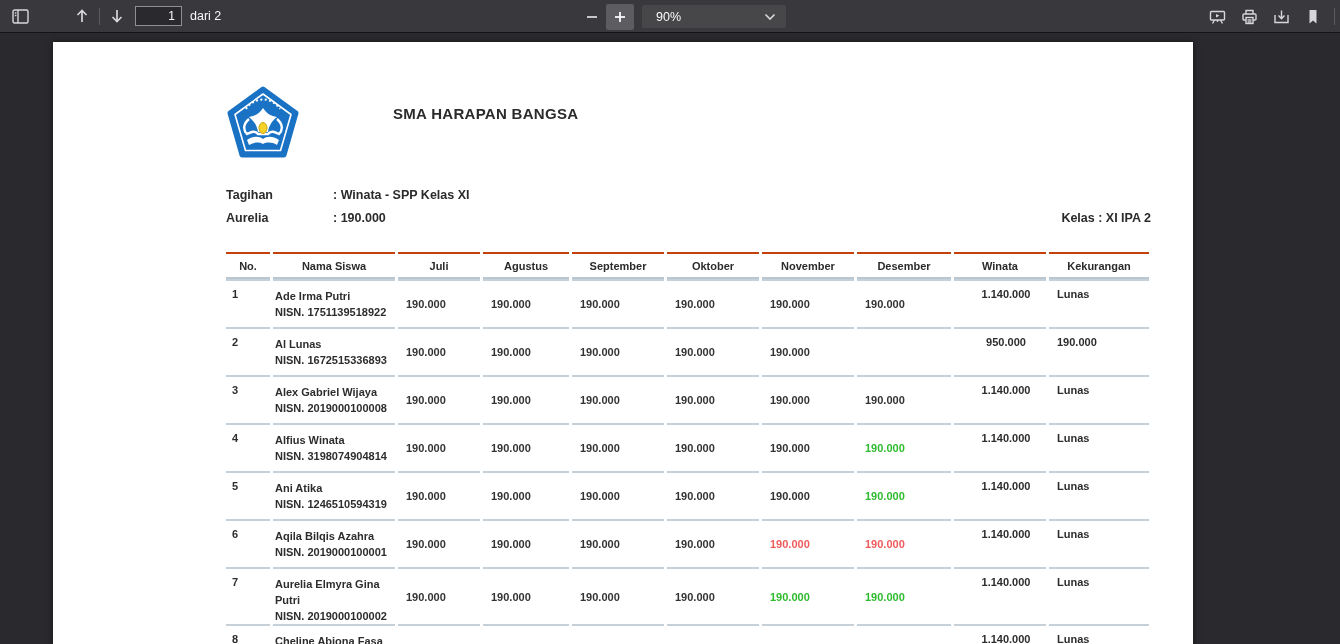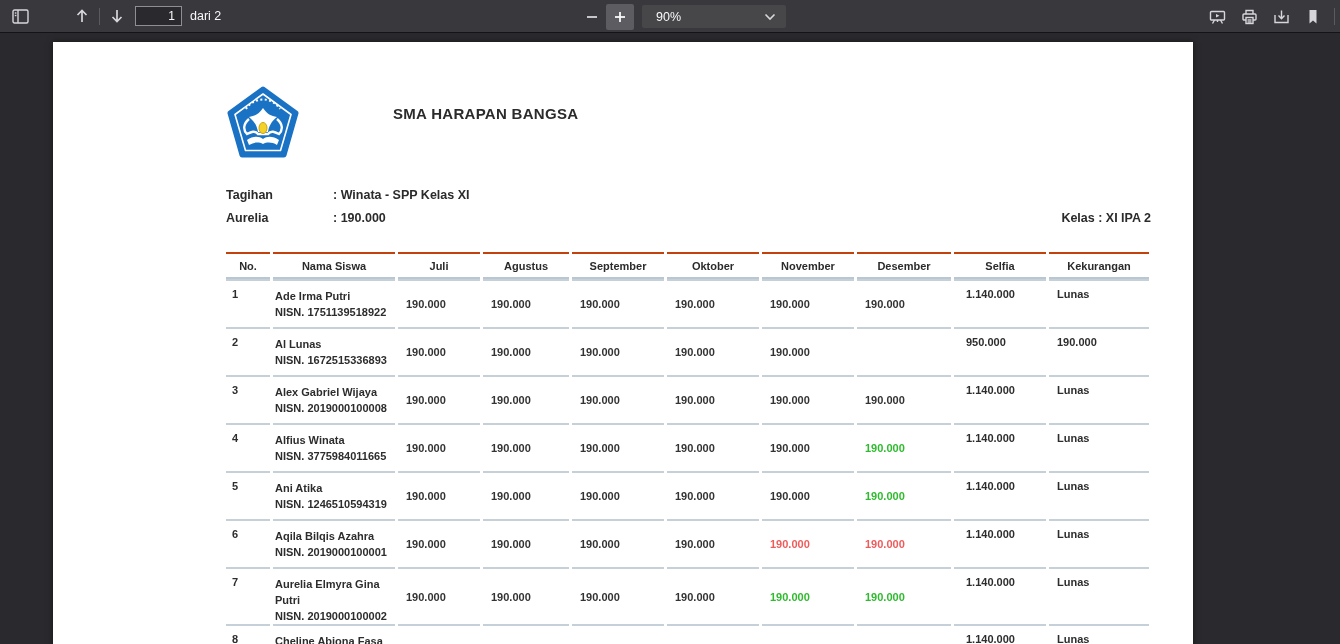--- a/index.html
+++ b/index.html
@@ -48,21 +48,21 @@
                   text-align:center; vertical-align:middle; font-size:11px; color:#2b2b2b; }
   .fee-table td { height:48px; border-top:2px solid #c5d0d9; vertical-align:top; padding-top:7px; }
   .fee-table col.c1{width:44px} .fee-table col.c2{width:122px}
   .fee-table col.c3{width:82px} .fee-table col.c4{width:86px}
   .fee-table col.c5{width:92px} .fee-table col.c6{width:92px}
   .fee-table col.c7{width:92px} .fee-table col.c8{width:94px}
   .fee-table col.c9{width:92px} .fee-table col.c10{width:100px}
   td.col-no { padding-left:6px; }
   td.col-name { padding-left:2px; line-height:16px; }
   td.col-month { vertical-align:middle; padding:0 0 0 8px; }
-  td.col-total { padding-left:12px; }
+  td.col-total { padding-left:12px;text-align:center; }
   td.col-gap { padding-left:8px; }
 </style>
 </head>
 <body>
 
 <div class="toolbar">
   <button class="tb-btn" style="margin-left:6px">
     <span>
       <svg width="17" height="15" viewBox="0 0 17 15" fill="none" stroke="#d7d7db" stroke-width="1.4">
         <rect x="1" y="1" width="15" height="13" rx="1.5"></rect>
@@ -205,21 +205,21 @@
       <thead>
           <tr id="head-row">
             <th>No.</th>
             <th>Nama Siswa</th>
             <th>Juli</th>
             <th>Agustus</th>
             <th>September</th>
             <th>Oktober</th>
             <th>November</th>
             <th>Desember</th>
-            <th>Selfia</th>
+            <th>Winata</th>
             <th>Kekurangan</th>
           </tr>
         </thead>
       <tbody id="table-body">
           <tr>
             <td class="col-no">1</td>
             <td class="col-name">
               <div>Ade Irma Putri</div>
               <div>NISN. 1751139518922</div>
             </td>
@@ -259,21 +259,21 @@
             <td class="col-month" style="color: rgb(51, 51, 51);">190.000</td>
             <td class="col-month" style="color: rgb(51, 51, 51);">190.000</td>
             <td class="col-month" style="color: rgb(51, 51, 51);">190.000</td>
             <td class="col-total">1.140.000</td>
             <td class="col-gap">Lunas</td>
           </tr>
           <tr>
             <td class="col-no">4</td>
             <td class="col-name">
               <div>Alfius Winata</div>
-              <div>NISN. 3775984011665</div>
+              <div>NISN. 3198074904814</div>
             </td>
             <td class="col-month" style="color: rgb(51, 51, 51);">190.000</td>
             <td class="col-month" style="color: rgb(51, 51, 51);">190.000</td>
             <td class="col-month" style="color: rgb(51, 51, 51);">190.000</td>
             <td class="col-month" style="color: rgb(51, 51, 51);">190.000</td>
             <td class="col-month" style="color: rgb(51, 51, 51);">190.000</td>
             <td class="col-month" style="color: rgb(47, 187, 47);">190.000</td>
             <td class="col-total">1.140.000</td>
             <td class="col-gap">Lunas</td>
           </tr>

